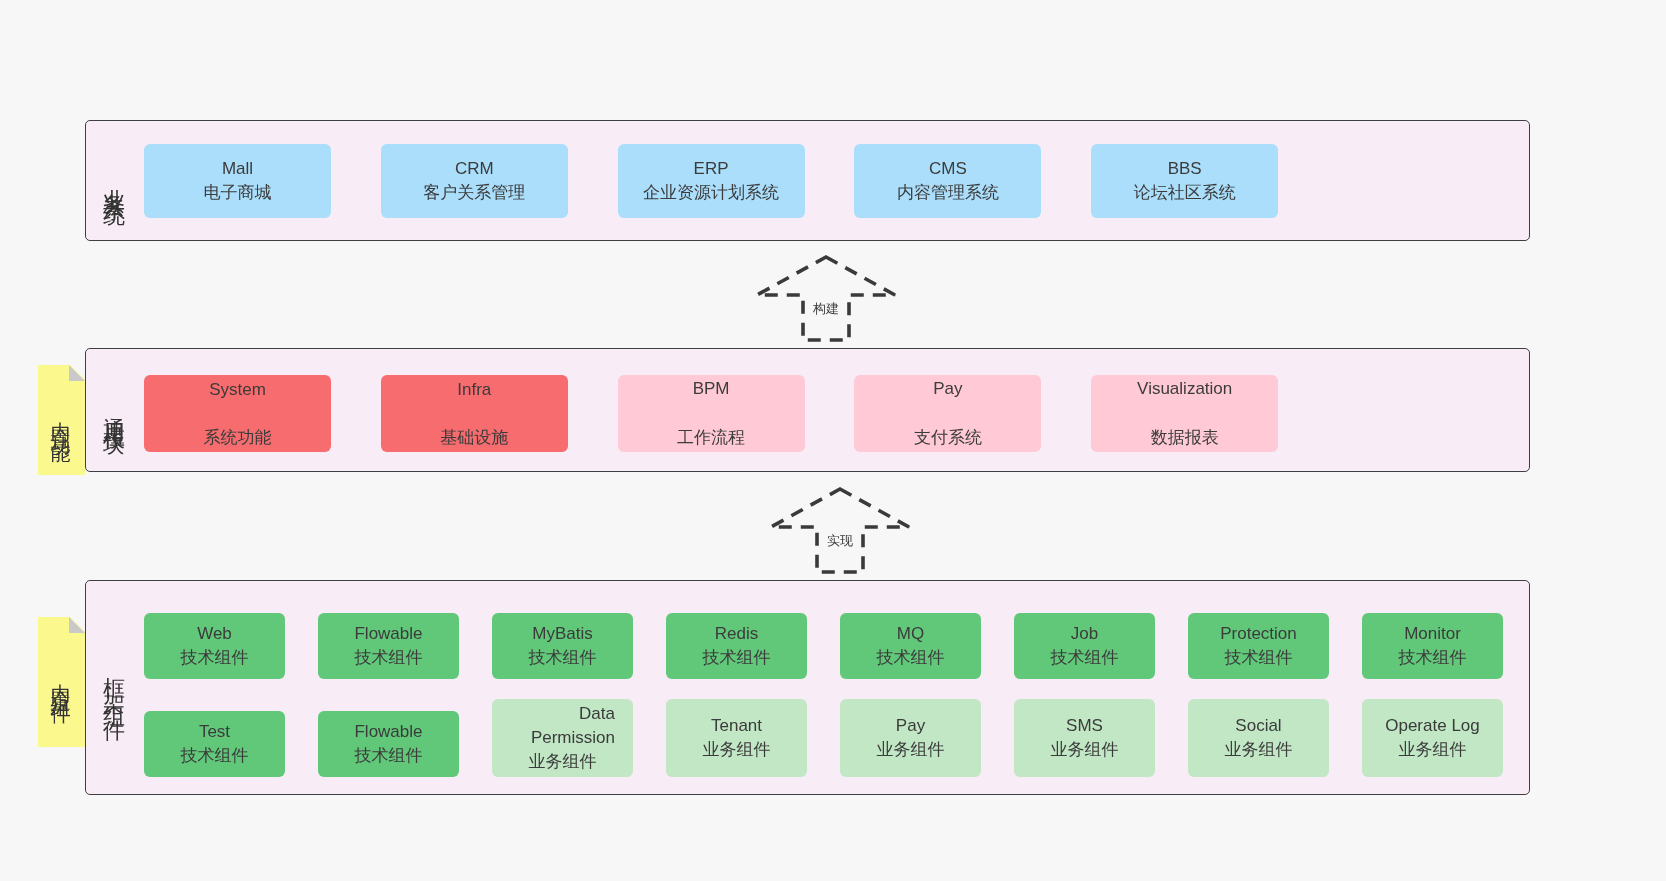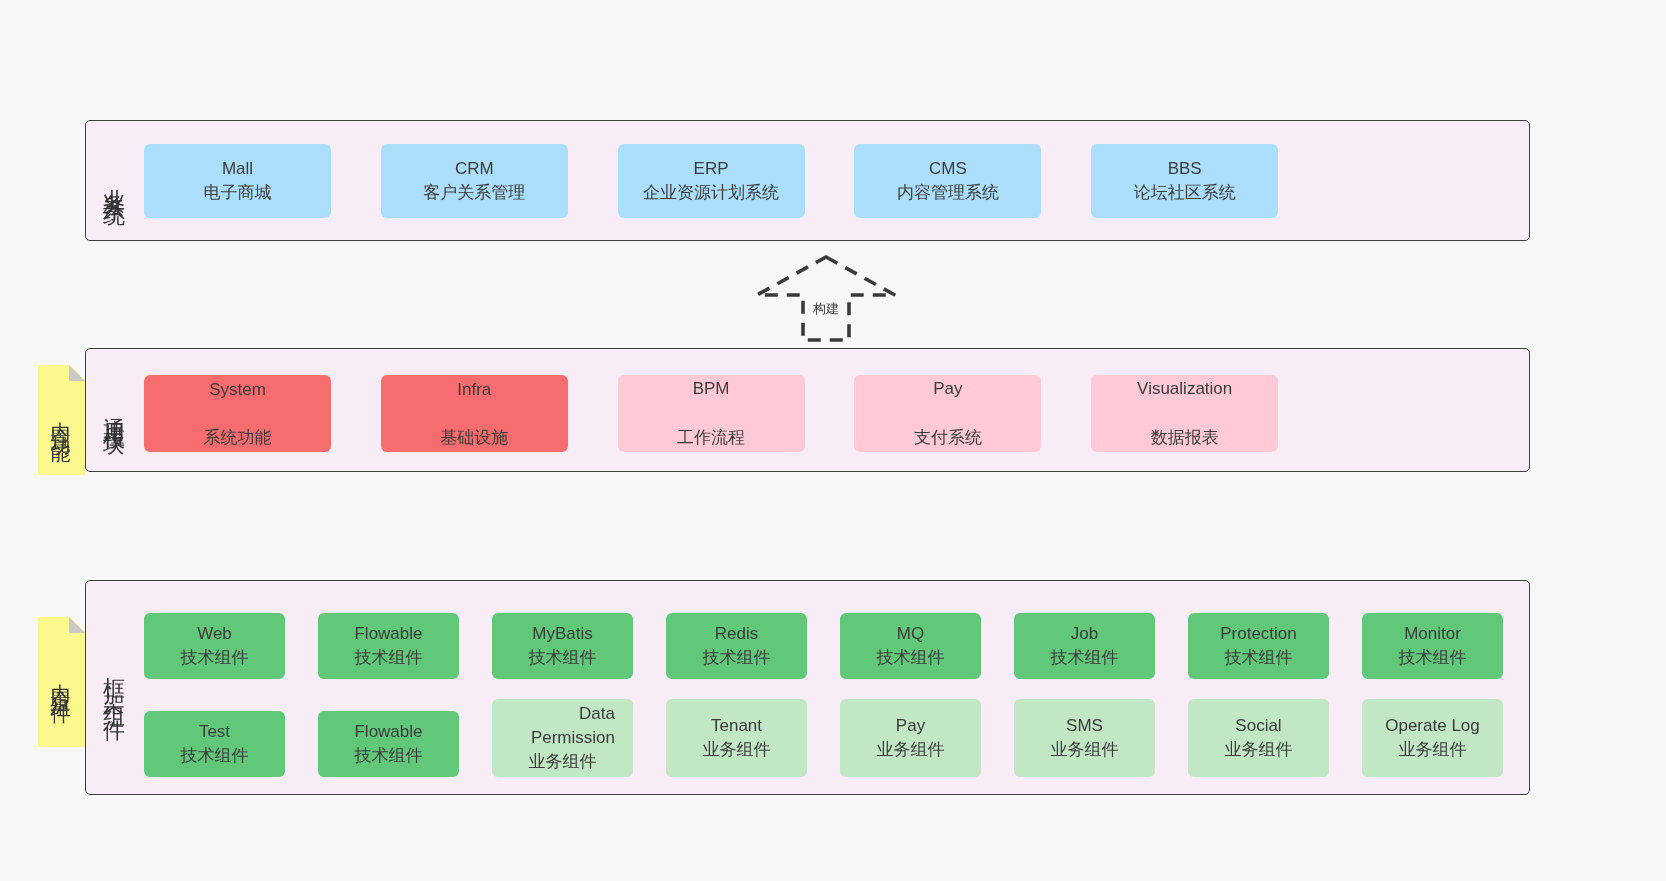--- a/index.html
+++ b/index.html
@@ -95,20 +95,26 @@
         <div>Pay</div>
         <div>支付系统</div>
       </div>
       <div class="box pink">
         <div>Visualization</div>
         <div>数据报表</div>
       </div>
     </div>
   </div>
 
+  <div class="arrow" style="left:767px;top:486px;">
+    <svg width="146" height="90">
+      <polygon points="73,3 142,41 96,41 96,86 50,86 50,41 4,41" fill="none" stroke="#3a3a3a" stroke-width="3.6" stroke-dasharray="13 9"></polygon>
+    </svg>
+    <div class="arrow-label">实现</div>
+  </div>
 
   <div class="note" style="left:38px;top:617px;width:47px;height:130px;">内置组件</div>
   <svg class="note-fold" style="left:69px;top:617px;" width="16" height="16">
       <path d="M0,0 L16,16 L0,16 Z" fill="#c9c9c9"></path>
     </svg>
 
   <div class="panel" style="left:85px;top:580px;width:1445px;height:215px;">
     <div class="side-label ls-wide">框架组件</div>
 
     <div class="box-row row8" style="left:58px;right:26px;top:20px;height:78px;">

